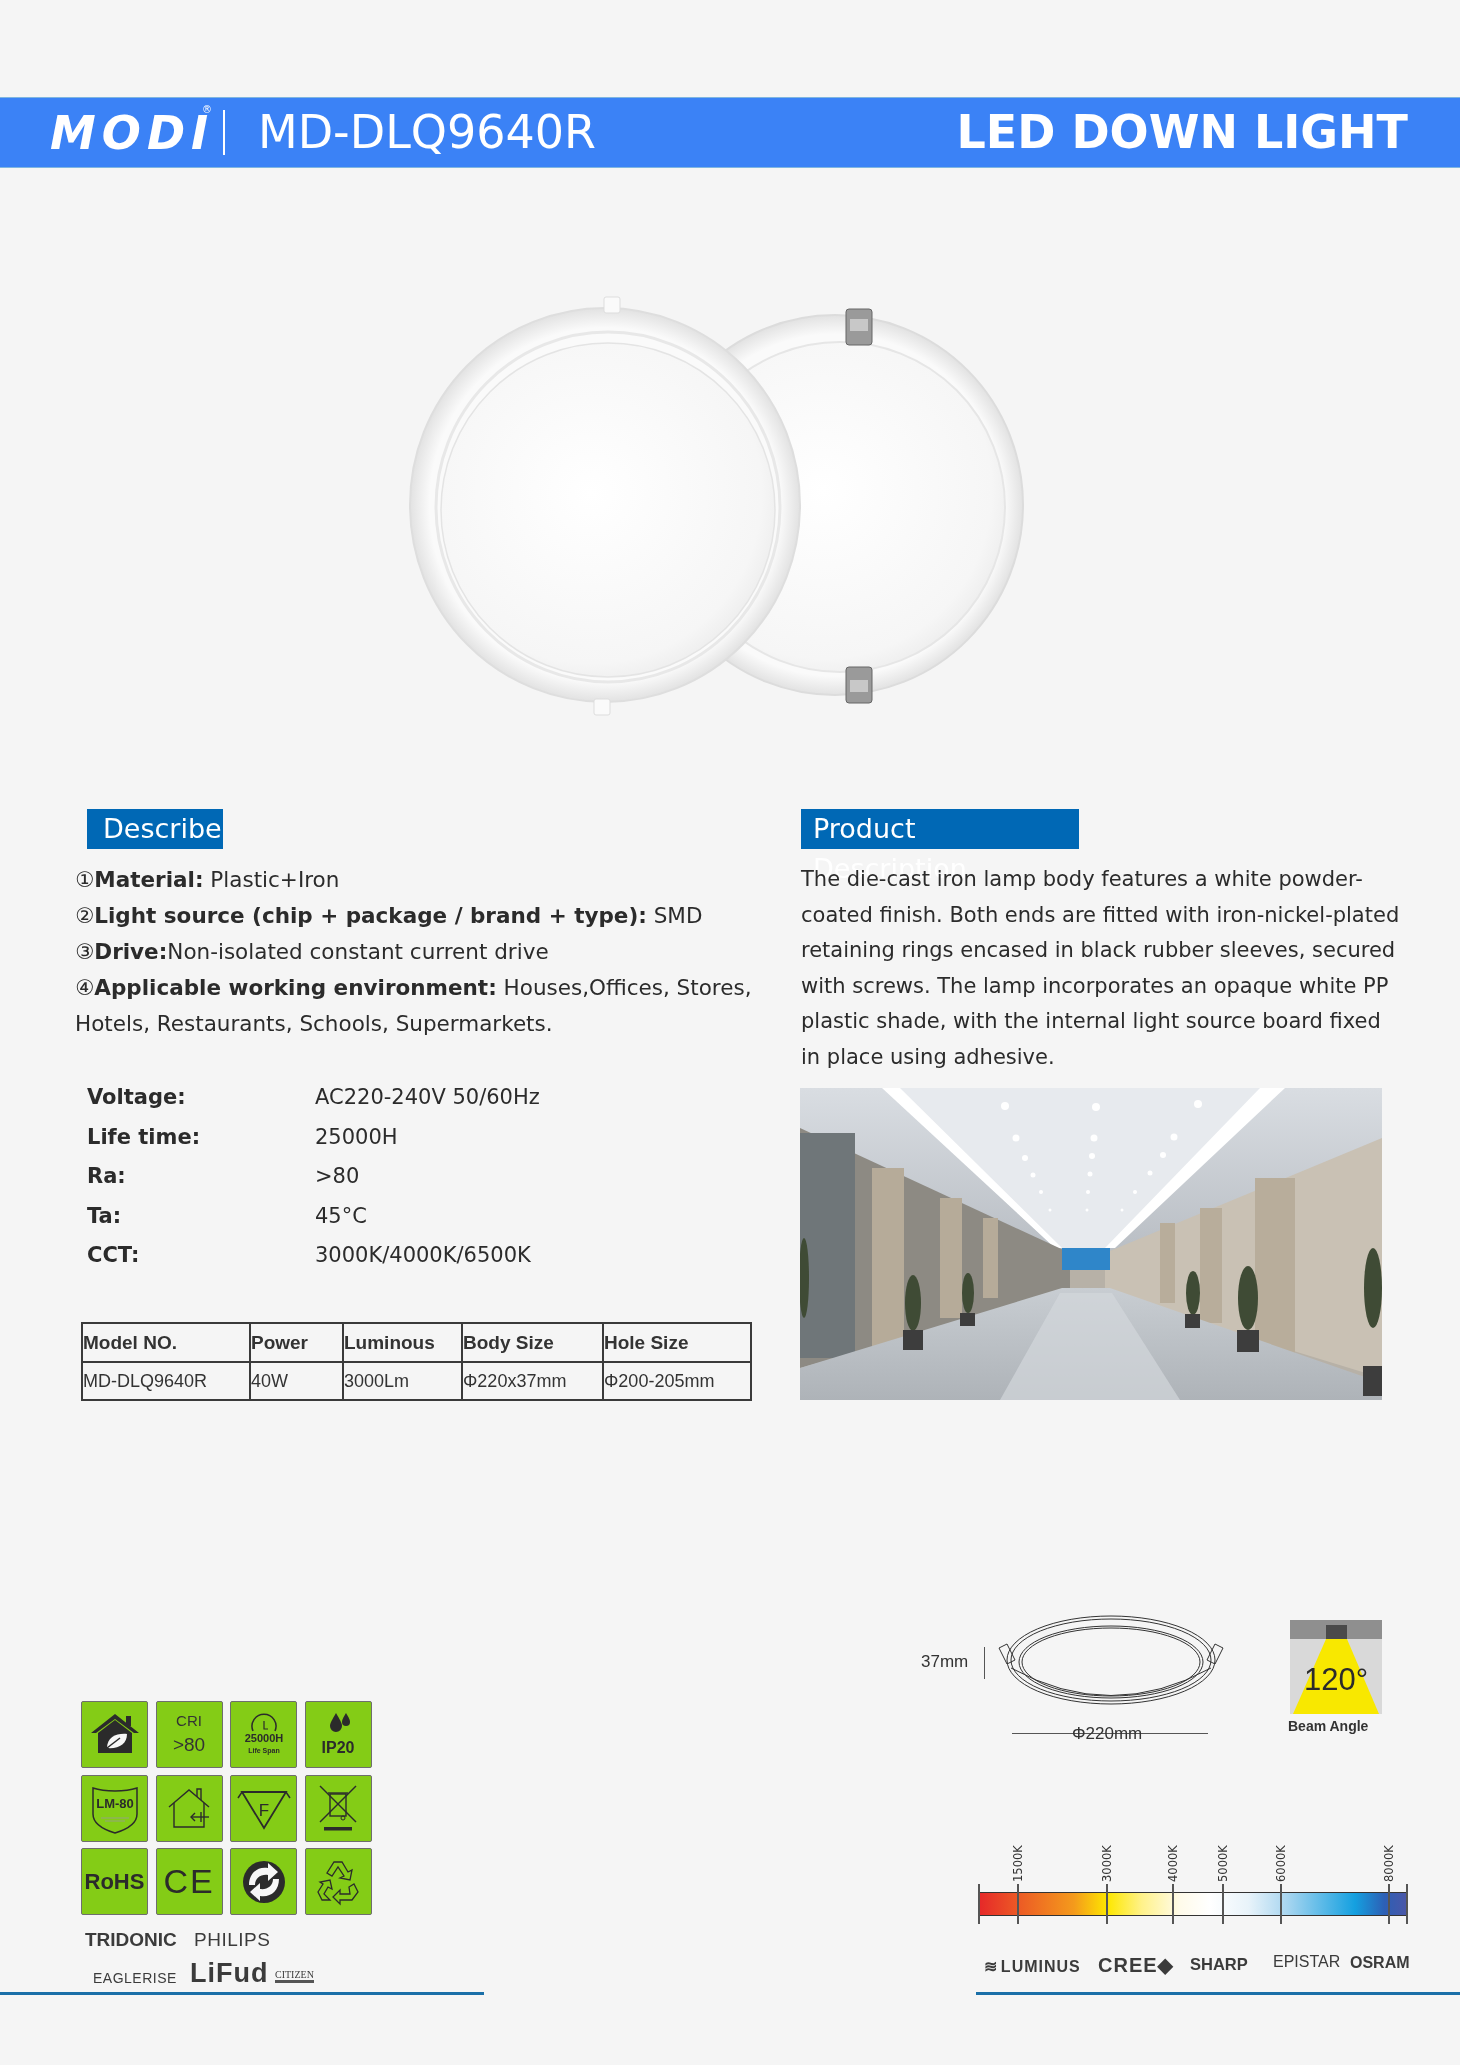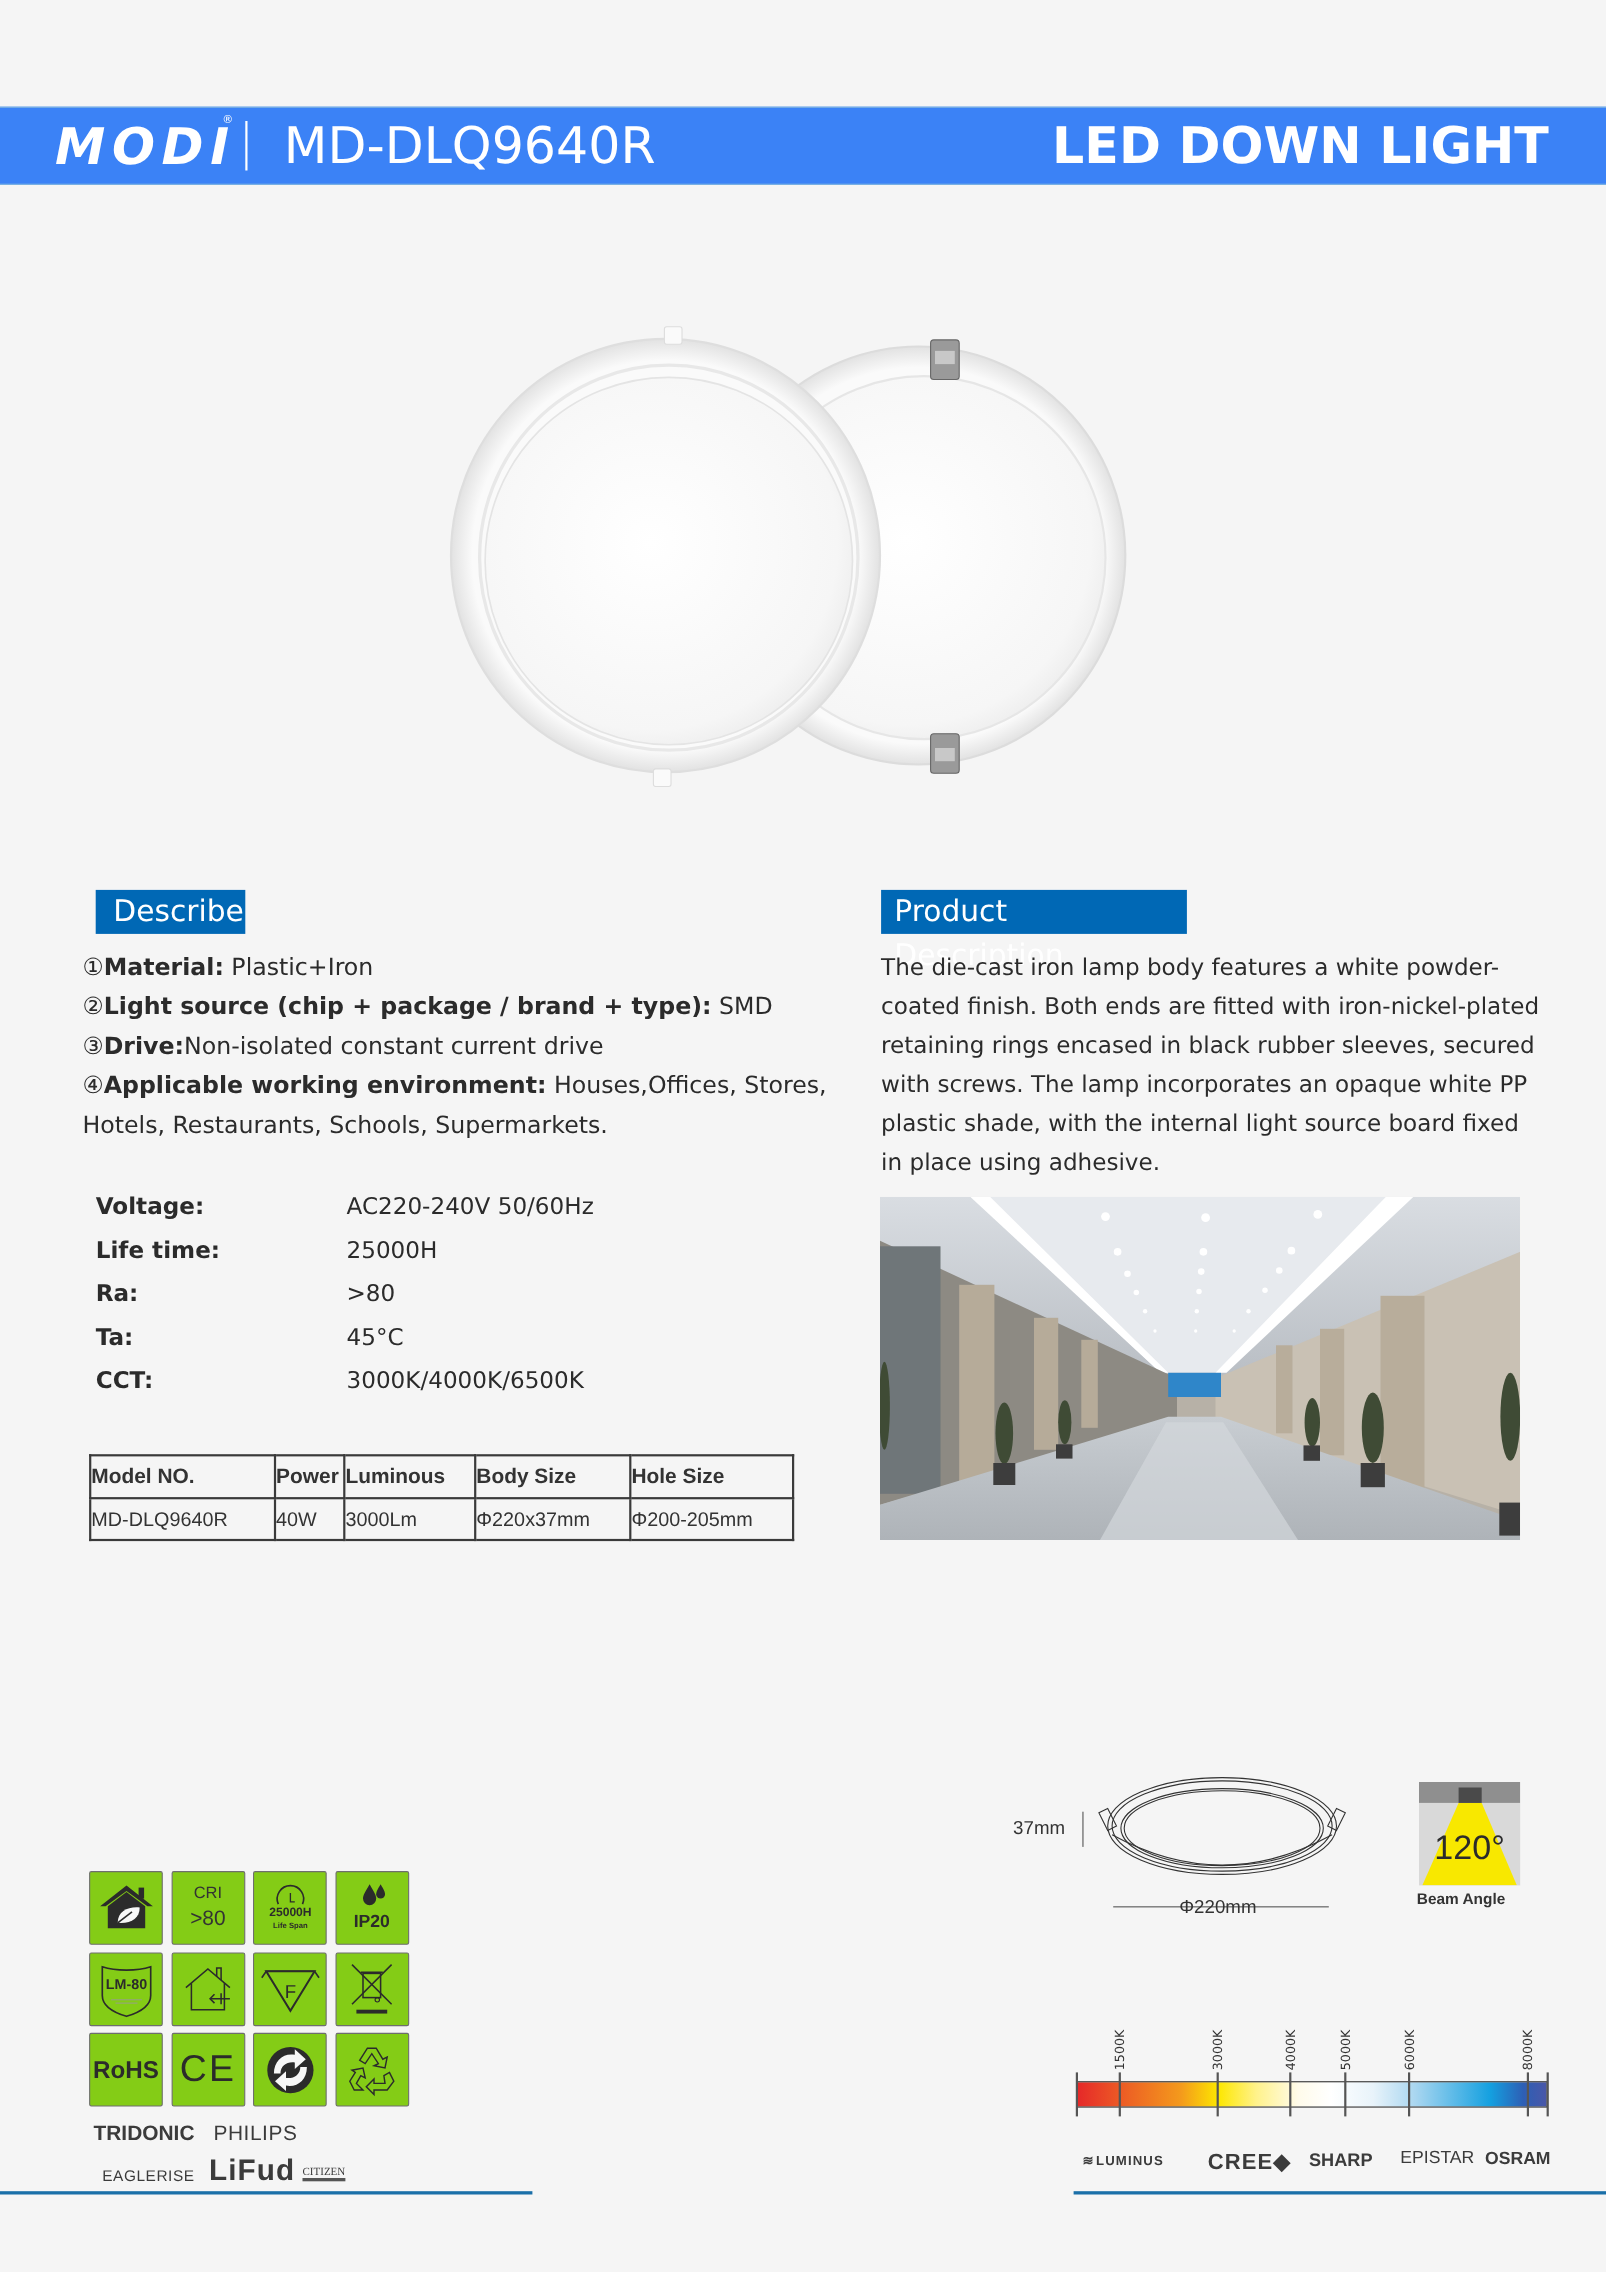--- a/index.html
+++ b/index.html
@@ -83,21 +83,21 @@
 
   
   .cct-area { position: absolute; left: 978px; top: 1840px; width: 432px; height: 105px; }
   .cct-bar { position: absolute; left: 1px; top: 52px; width: 428px; height: 24px; border: 1.5px solid #333;
     background: linear-gradient(to right, #e62929 0%, #ec5a25 9%, #f49a1c 22%, #fde700 30%, #fff28a 38%, #fffbea 47%, #ffffff 54%, #e8f3fa 63%, #a9d6f0 72%, #14a0e0 88%, #2d5fb5 95%, #4a57a8 100%); }
   .cct-tick { position: absolute; top: 44px; width: 1.5px; height: 40px; background: #555; }
   .cct-label { position: absolute; top: 0; font-family: "DejaVu Sans", sans-serif; font-size: 11.5px; color: #333; transform: rotate(-90deg); transform-origin: left top; white-space: nowrap; }
 
   
   .chip-brand { position: absolute; top: 1953px; font-family: "Liberation Sans", sans-serif; color: #3b3b3b; }
-  .c-luminus { left: 984px; font-size: 12px; font-weight: bold; letter-spacing: 1px; top: 1957px; }
+  .c-luminus { left: 984px; font-size: 16px; font-weight: bold; letter-spacing: 1px; top: 1957px; }
   .c-cree { left: 1098px; font-size: 20px; font-weight: bold; letter-spacing: 1px; }
   .c-sharp { left: 1190px; font-size: 16.5px; font-weight: bold; top: 1955px; }
   .c-epistar { left: 1273px; font-size: 16px; top: 1953px; }
   .c-osram { left: 1350px; font-size: 16px; font-weight: bold; top: 1954px; }
 </style>
 </head>
 <body>
 
 <div class="header">
   <span class="logo">MODI</span>
@@ -244,21 +244,21 @@
   <div class="spec-row">
       <span class="spec-key">CCT:</span>
       <span class="spec-val">3000K/4000K/6500K</span>
     </div>
 </div>
 
 <table class="spec-table">
   <thead>
     <tr>
       <th style="width:168px">Model NO.</th>
-      <th style="width:63px">Power</th>
+      <th style="width:93px">Power</th>
       <th style="width:119px">Luminous</th>
       <th style="width:141px">Body Size</th>
       <th style="width:148px">Hole Size</th>
     </tr>
   </thead>
   <tbody>
     <tr>
       <td>MD-DLQ9640R</td>
       <td>40W</td>
       <td>3000Lm</td>

